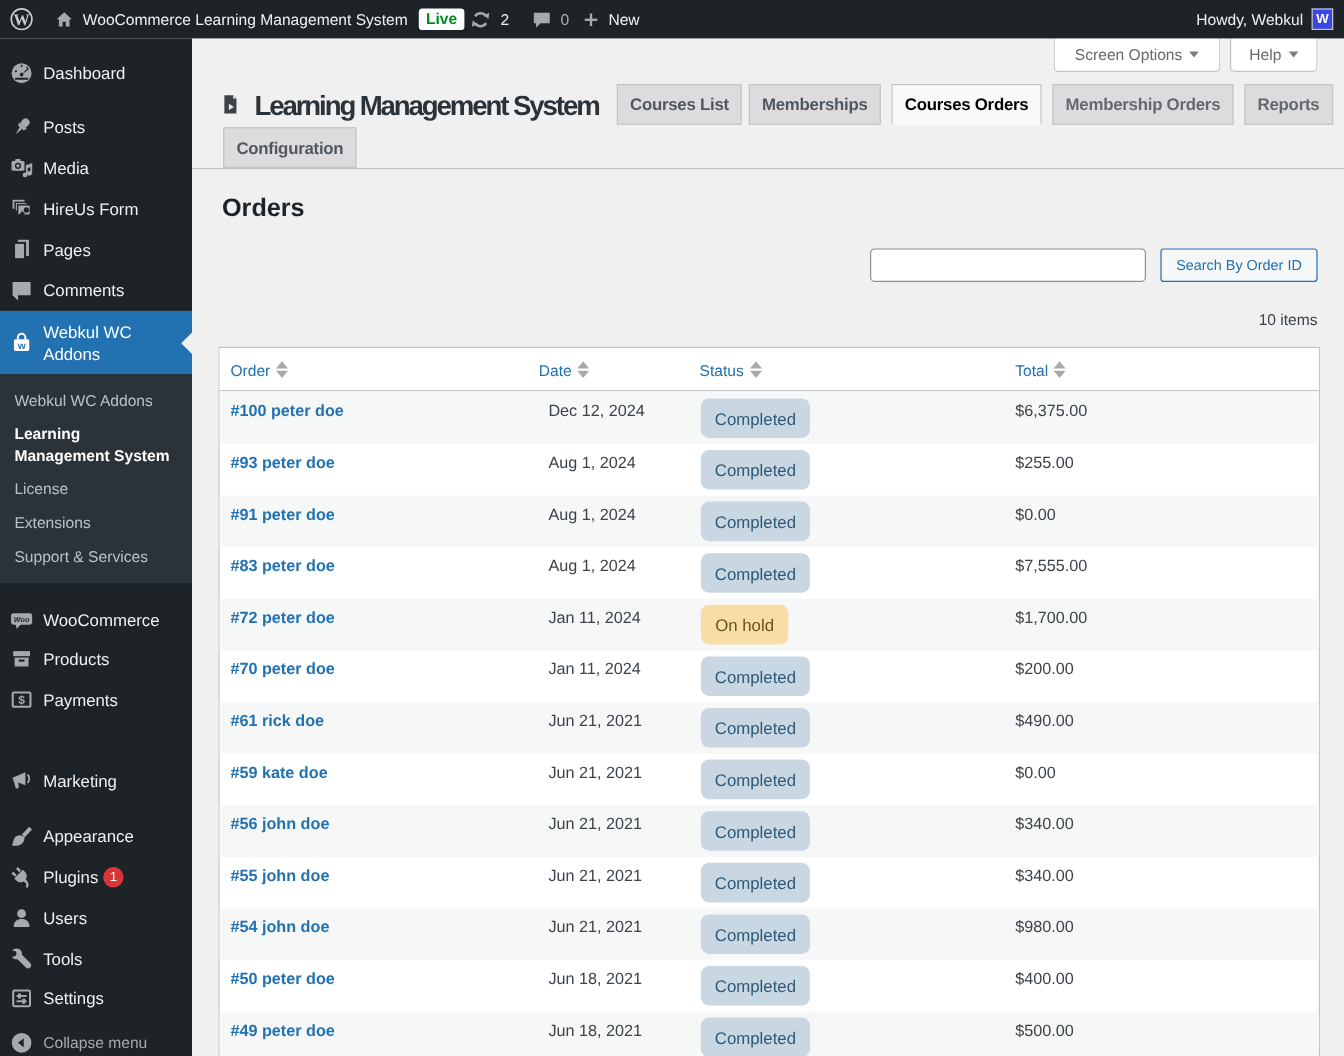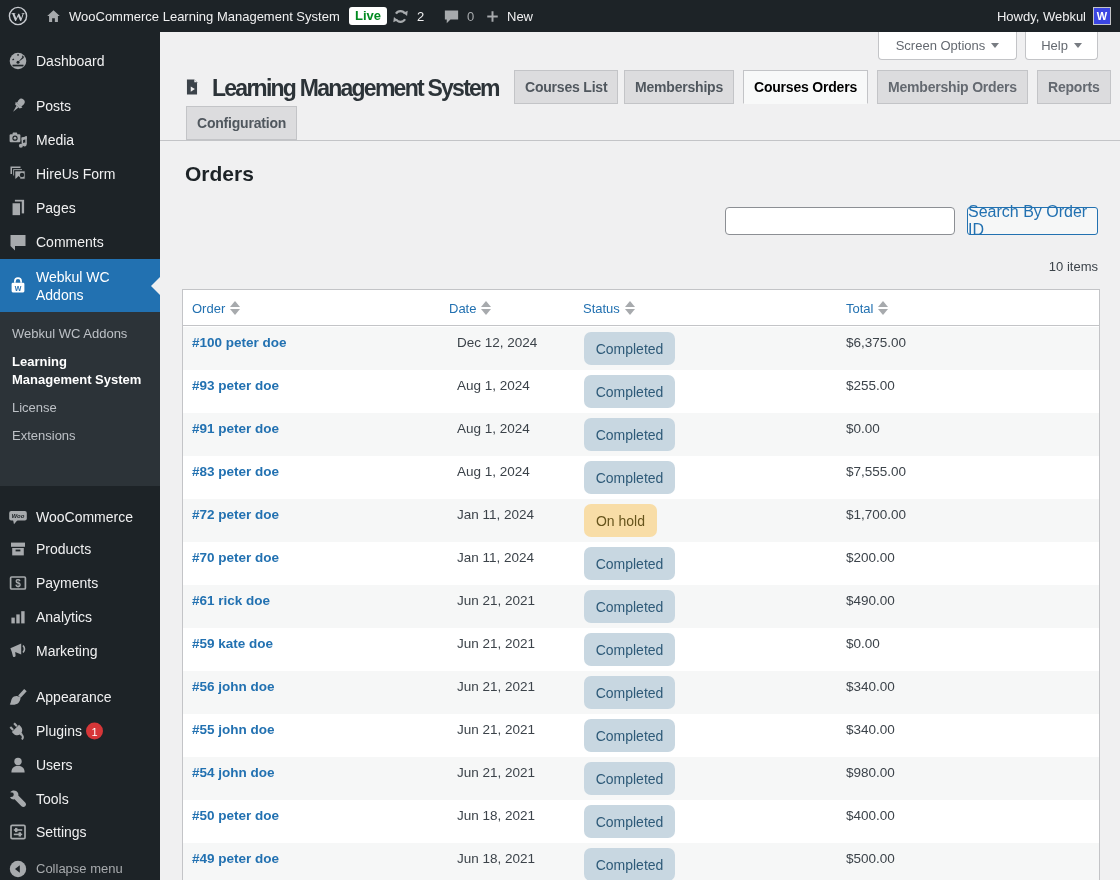--- a/index.html
+++ b/index.html
@@ -16,21 +16,21 @@
 #content { position:absolute; left:160px; top:32px; width:960px; height:848px; }
 .smeta { position:absolute; top:0; height:28px; background:#fff; border:1px solid #c3c4c7; border-top:none; border-radius:0 0 4px 4px; color:#646970; font-size:13px; display:flex; align-items:center; justify-content:center; gap:6px; }
 .caret { display:inline-block; width:0; height:0; border-left:4px solid transparent; border-right:4px solid transparent; border-top:5px solid #787c82; }
 h1.title { position:absolute; left:52px; top:43px; font-size:23px; font-weight:700; color:#2c3338; letter-spacing:-1.75px; }
 .ticon { position:absolute; left:23px; top:45px; }
 .navtab { position:absolute; height:34px; letter-spacing:-0.2px; background:#dcdcde; border:1px solid #c3c4c7; color:#50575e; font-size:14px; font-weight:700; display:flex; align-items:center; padding:0 10px; }
 .navtab.active { background:#f8f9f9; border-bottom-color:#f8f9f9; color:#000; }
 #tabline { position:absolute; left:0; top:108px; width:960px; height:1px; background:#c3c4c7; }
 h2.orders { position:absolute; left:25px; top:130px; font-size:21px; font-weight:600; color:#1d2327; }
 #searchbox { position:absolute; left:565px; top:175px; width:230px; height:28px; background:#fff; border:1px solid #8c8f94; border-radius:4px; }
-#searchbtn { position:absolute; left:807px; top:175px; width:131px; height:28px; background:#f6f7f7; border:1px solid #2271b1; border-radius:3px; color:#2271b1; font-size:16px; display:flex; align-items:center; justify-content:center; }
+#searchbtn { position:absolute; left:807px; top:175px; width:131px; height:28px; background:#f6f7f7; border:1px solid #2271b1; border-radius:3px; color:#2271b1; font-size:12px; display:flex; align-items:center; justify-content:center; }
 #nitems { position:absolute; right:22px; top:227px; font-size:13px; color:#3c434a; }
 #otable { position:absolute; left:22px; top:257px; width:918px; height:591px; background:#fff; border:1px solid #c3c4c7; }
 .thead { position:absolute; left:0; top:0; width:916px; height:36px; border-bottom:1px solid #c3c4c7; background:#fff; }
 .th { position:absolute; top:0; height:36px; display:flex; align-items:center; gap:5px; color:#2271b1; font-size:13px; }
 .sorter { display:inline-flex; flex-direction:column; gap:1.5px; }
 .sorter .u { width:0; height:0; border-left:5px solid transparent; border-right:5px solid transparent; border-bottom:6px solid #a7aaad; }
 .sorter .d { width:0; height:0; border-left:5px solid transparent; border-right:5px solid transparent; border-top:6px solid #a7aaad; }
 .row { position:absolute; left:0; width:916px; height:43px; }
 .row.alt { background:#f6f7f7; }
 .row .oid { position:absolute; left:9px; top:6px; color:#2271b1; font-weight:700; font-size:13.5px; line-height:20px; }
@@ -165,20 +165,23 @@
       </div>
   <div class="sub" style="top:41px; height:36px;">
         <span class="stxt" style="font-weight:700; color:#fff;">Learning<br>Management System</span>
       </div>
   <div class="sub" style="top:110px; height:28px;">
         <span class="stxt" style="">Extensions</span>
       </div>
   <div class="sub" style="top:82px; height:28px;">
         <span class="stxt" style="">License</span>
       </div>
+  <div class="sub" style="top:138px; height:28px;">
+        <span class="stxt" style="">Support &amp; Services</span>
+      </div>
 </div>
   <div class="mi" style="top:468px; height:34px;">
       <svg width="20" height="20" viewBox="0 0 20 20">
         <rect x="1.2" y="4" width="17.6" height="9.6" rx="2" fill="#a7aaad"></rect>
         <path d="M5 13 h4.6 L6 17.2 Z" fill="#a7aaad"></path>
         <text x="10" y="11.3" font-family="Liberation Sans" font-size="6" font-weight="700" font-style="italic" fill="#1d2327" text-anchor="middle">Woo</text>
       </svg>
       <span class="txt">WooCommerce</span>
     </div>
   <div class="mi" style="top:500px; height:34px;">
@@ -188,28 +191,20 @@
         <rect x="7.6" y="10.6" width="4.8" height="1.8" fill="#1d2327"></rect>
       </svg>
       <span class="txt">Products</span>
     </div>
   <div class="mi" style="top:534px; height:34px;">
       <svg width="20" height="20" viewBox="0 0 20 20">
         <rect x="2.6" y="4" width="14.8" height="12" rx="1" fill="none" stroke="#a7aaad" stroke-width="1.7"></rect>
         <text x="10" y="13.6" font-family="Liberation Sans" font-size="10" font-weight="700" fill="#a7aaad" text-anchor="middle">$</text>
       </svg>
       <span class="txt">Payments</span>
-    </div>
-  <div class="mi" style="top:568px; height:34px;">
-      <svg width="20" height="20" viewBox="0 0 20 20">
-        <rect x="3.4" y="10.6" width="3.4" height="5.8" fill="#a7aaad"></rect>
-        <rect x="8.3" y="7.4" width="3.4" height="9" fill="#a7aaad"></rect>
-        <rect x="13.2" y="4.2" width="3.4" height="12.2" fill="#a7aaad"></rect>
-      </svg>
-      <span class="txt">Analytics</span>
     </div>
   <div class="mi" style="top:602px; height:34px;">
       <svg width="20" height="20" viewBox="0 0 20 20">
         <path d="M2.4 7.2 L13.2 2.6 L13.2 13.4 L7.2 11 L7.6 14.6 a1.4 1.4 0 01-2.7 0.6 L3.8 11 Z" fill="#a7aaad"></path>
         <path d="M15 4.5 a5.4 5.4 0 010 7" fill="none" stroke="#a7aaad" stroke-width="1.6"></path>
       </svg>
       <span class="txt">Marketing</span>
     </div>
   <div class="mi" style="top:648px; height:34px;">
       <svg width="20" height="20" viewBox="0 0 20 20">

